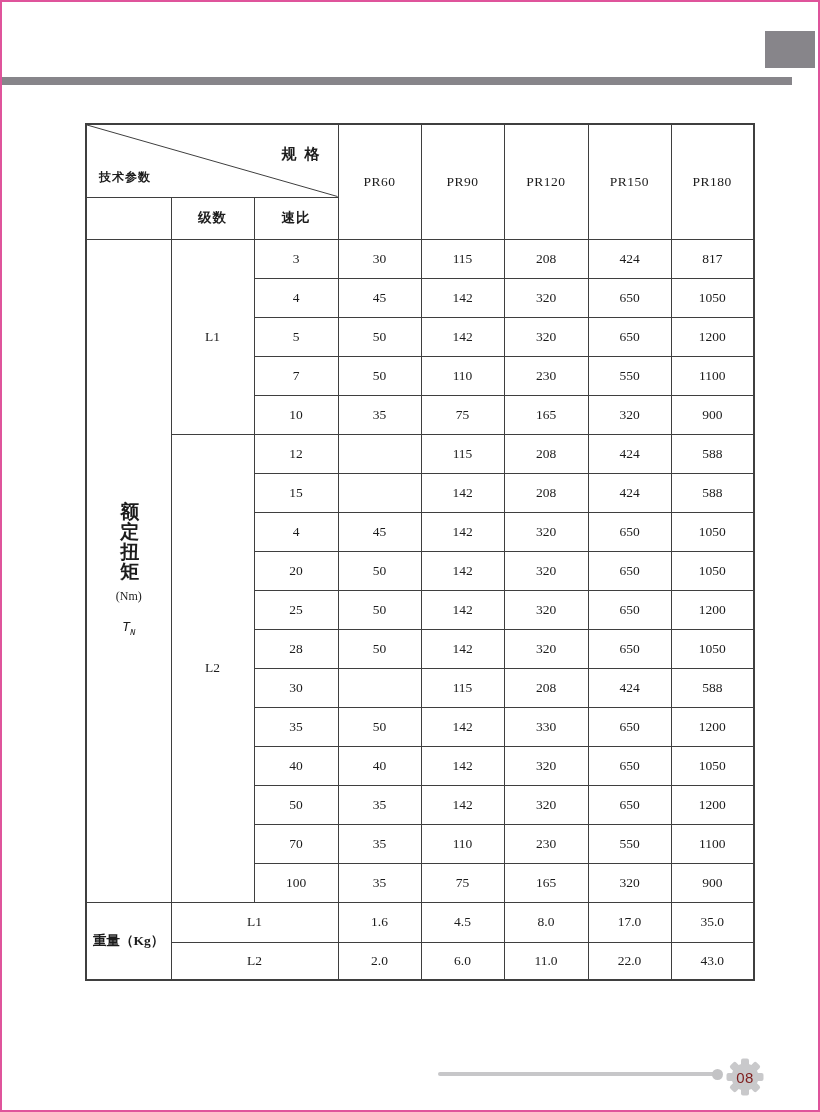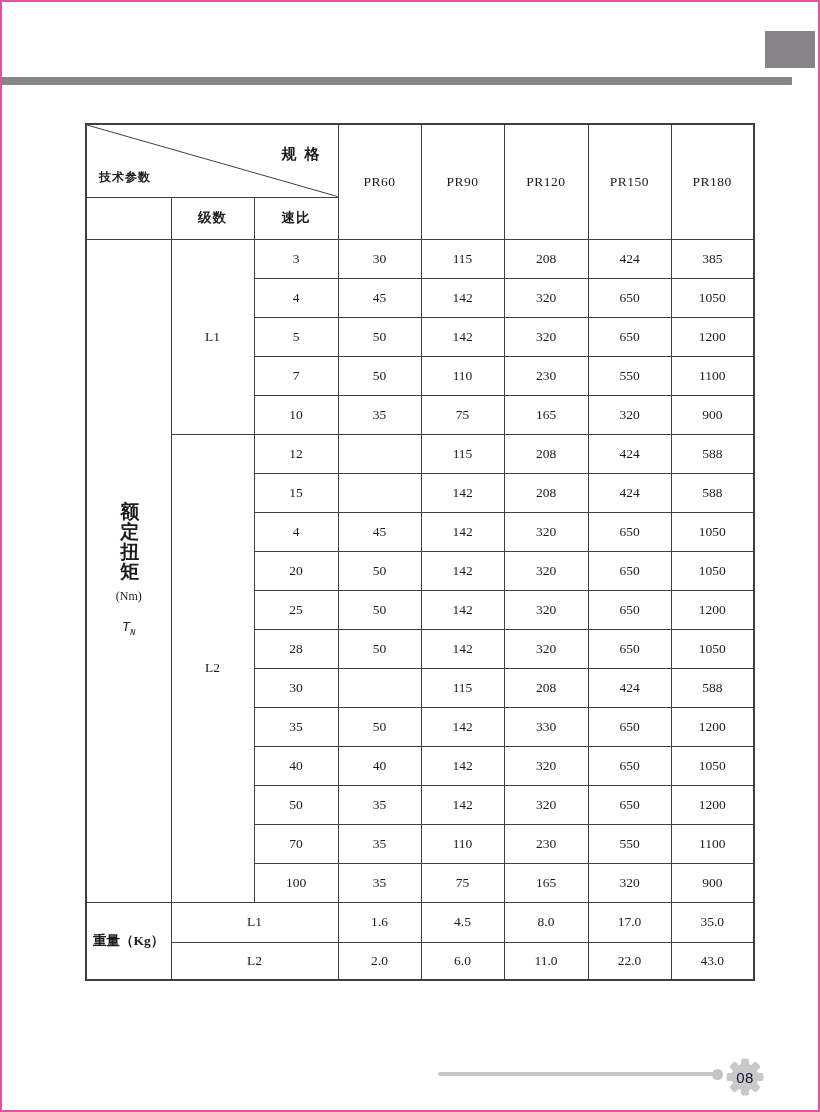--- a/index.html
+++ b/index.html
@@ -36,21 +36,21 @@
   td.g{background:#d7d4cc;}
   td.wlabel{font-family:"Liberation Sans",sans-serif;font-weight:bold;font-size:14px;background:#fff;}
 
   
   .footer-rule{position:absolute;left:436px;top:1070px;width:282px;height:4px;background:#c7c7c9;border-radius:2px;}
   .footer-dot{position:absolute;left:710px;top:1067px;width:11px;height:11px;border-radius:50%;background:#c3c3c5;}
   .gear-badge{position:absolute;left:723px;top:1055px;width:40px;height:40px;}
   .gear-badge svg{position:absolute;left:0;top:0;width:40px;height:40px;}
   .page-num{position:absolute;left:0;top:0;width:40px;height:40px;display:flex;
             align-items:center;justify-content:center;font-family:"Liberation Sans",sans-serif;
-            font-size:15px;color:#0f172a;letter-spacing:.5px;}
+            font-size:15px;color:#7f1d1d;letter-spacing:.5px;}
 </style>
 </head>
 <body>
 
 <div class="page">
   <div class="top-square"></div>
   <div class="top-bar"></div>
 
   <table class="spec">
     <colgroup>
@@ -89,21 +89,21 @@
           <div class="vlabel">额定扭矩</div>
           <div class="vunit">(Nm)</div>
           <div class="vsym"><span>T</span><sub>N</sub></div>
         </td>
         <td class="stage" rowspan="5">L1</td>
         <td class="g">3</td>
         <td class="g">30</td>
         <td class="g">115</td>
         <td class="g">208</td>
         <td class="g">424</td>
-        <td class="g">385</td>
+        <td class="g">817</td>
       </tr>
       <tr class="dr">
         <td>4</td>
         <td>45</td>
         <td>142</td>
         <td>320</td>
         <td>650</td>
         <td>1050</td>
       </tr>
       <tr class="dr">

